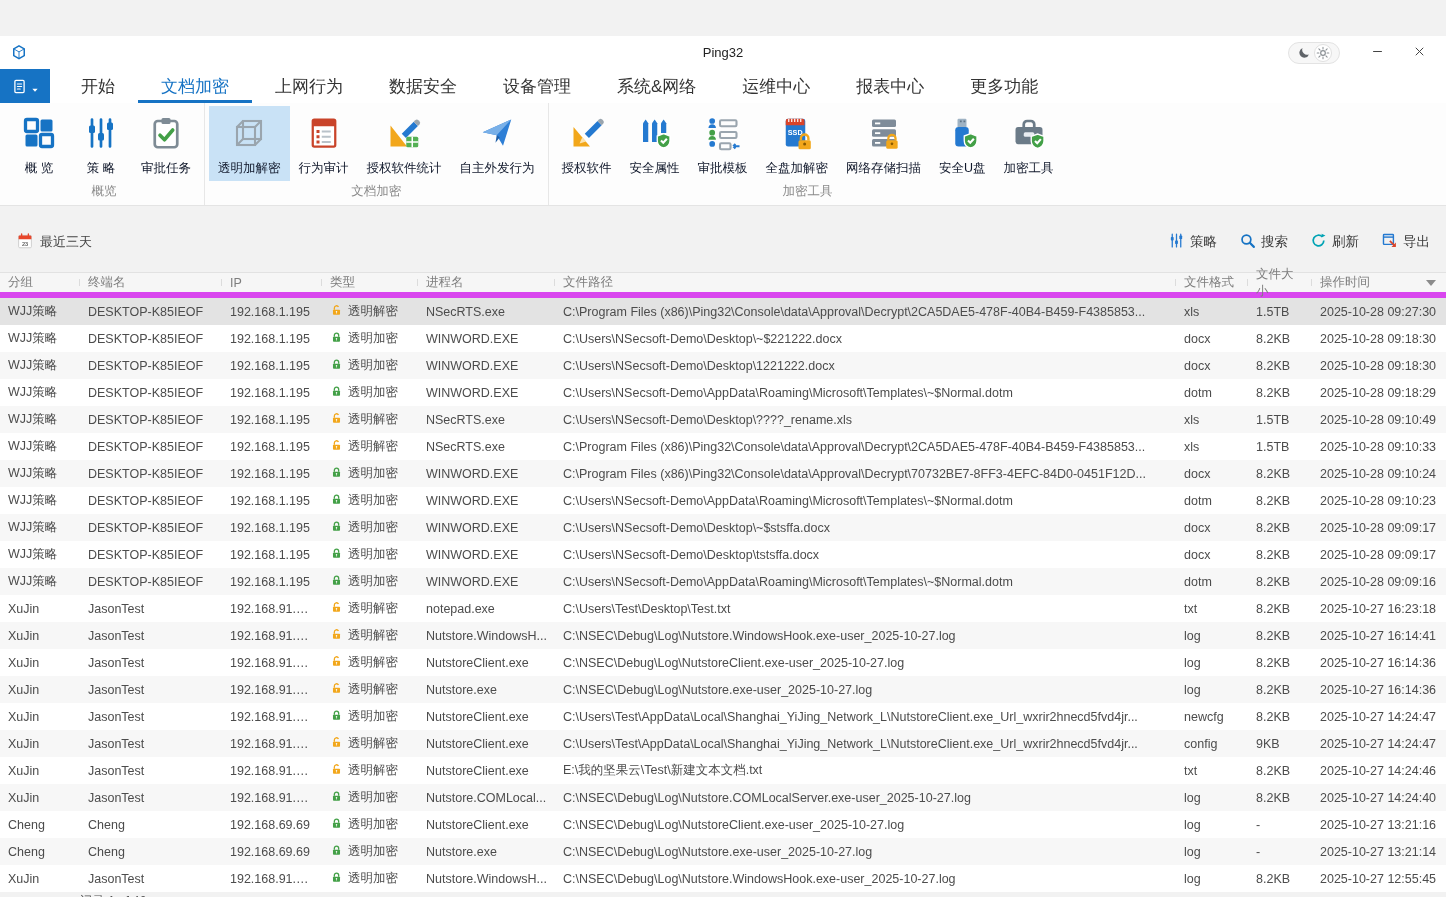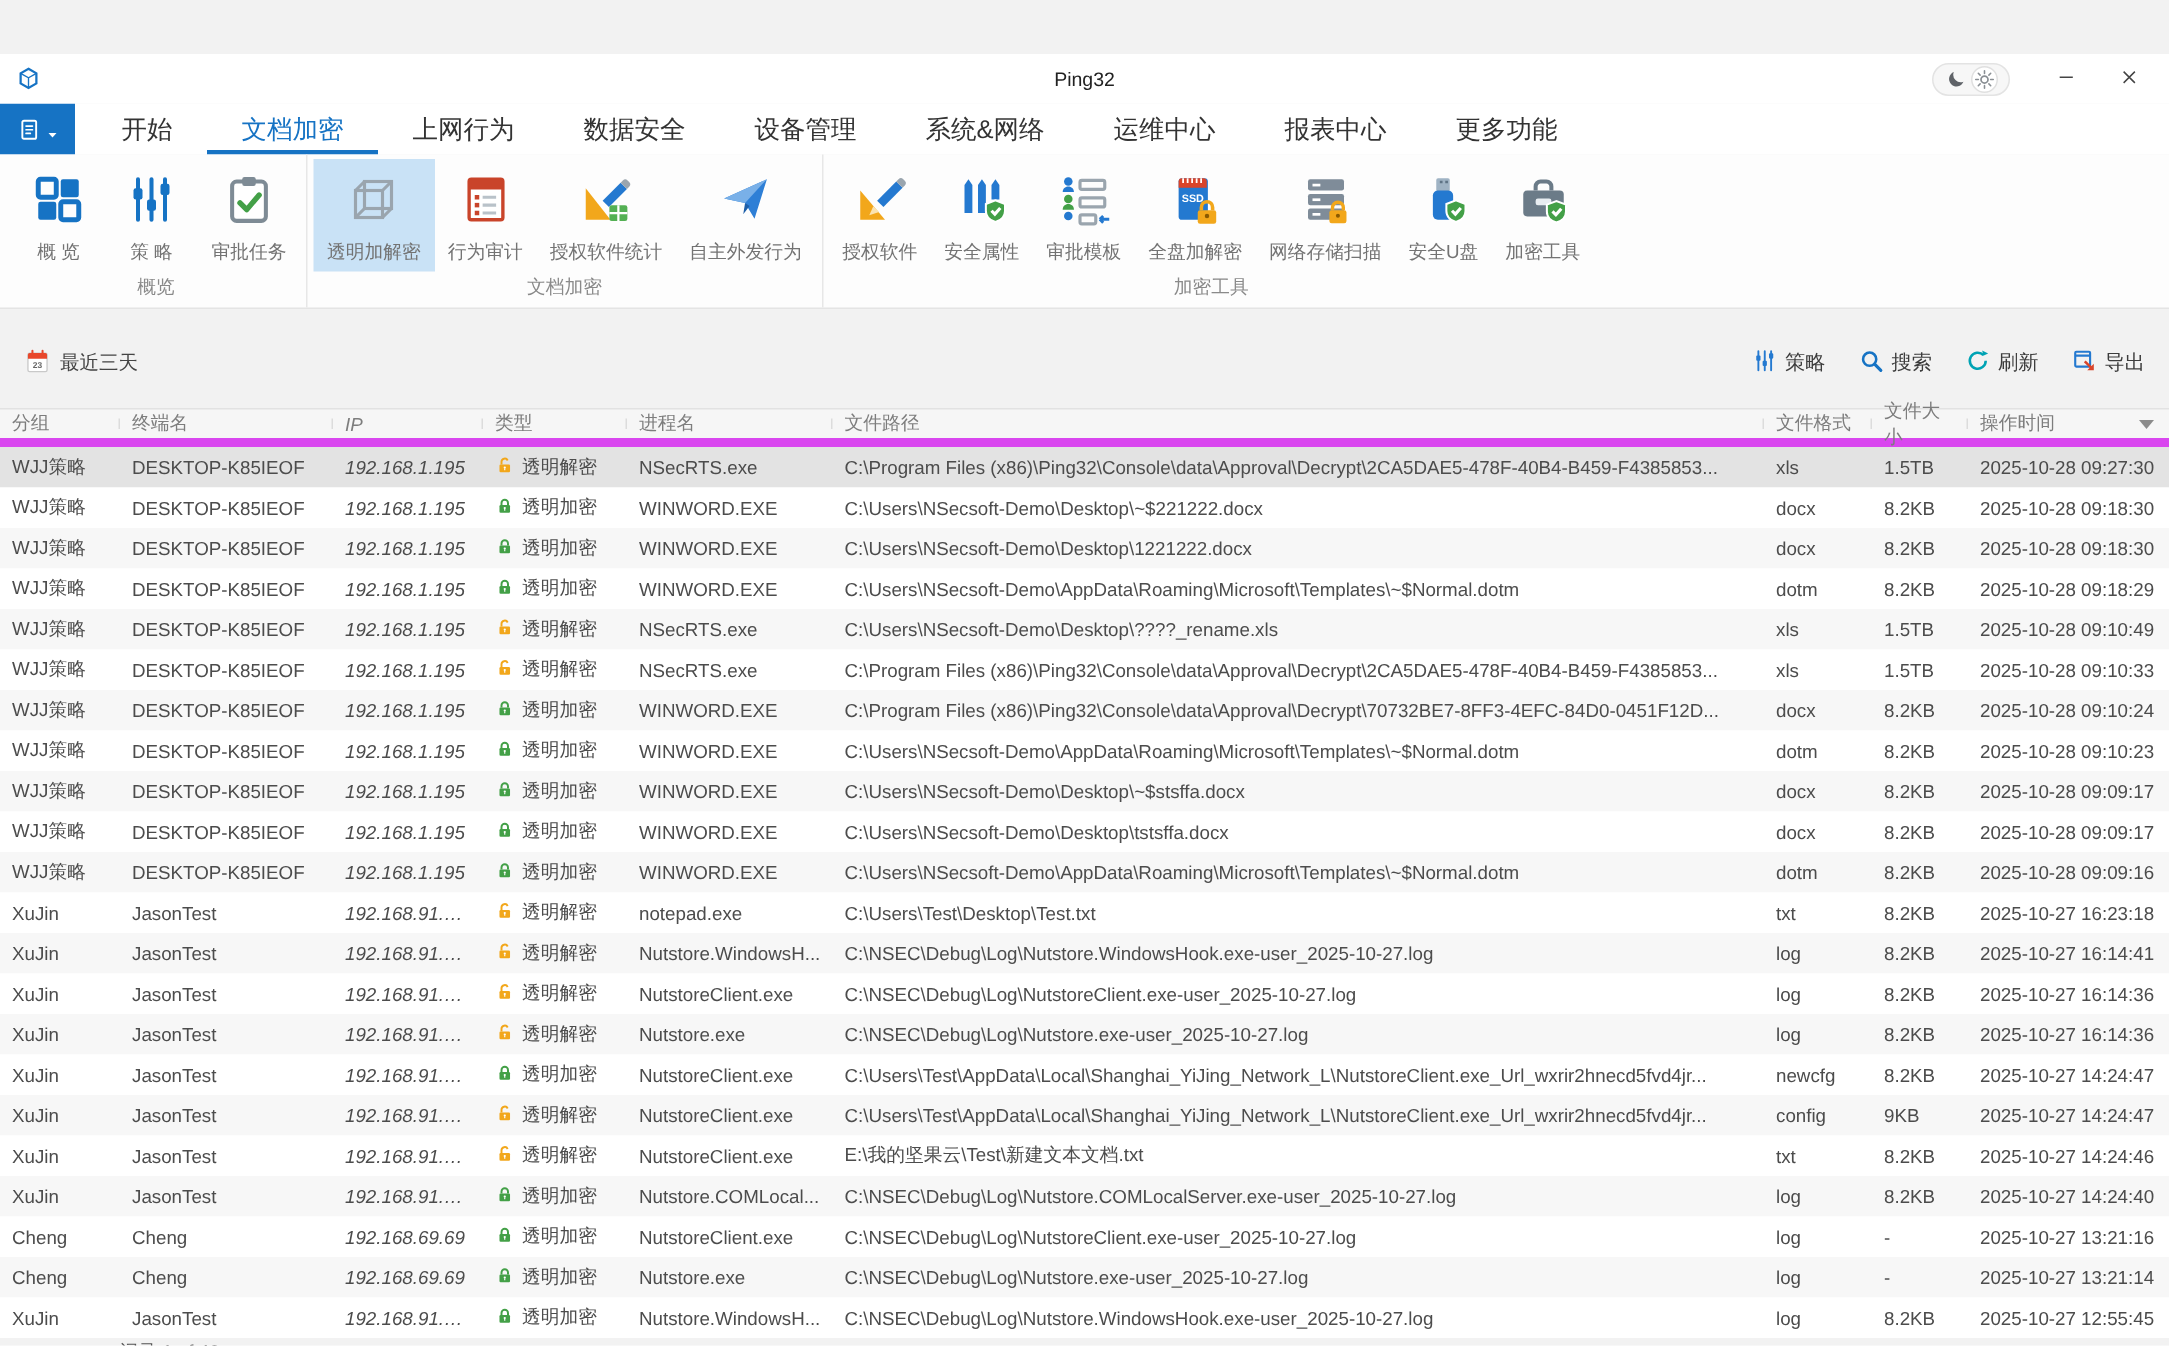--- a/index.html
+++ b/index.html
@@ -25,21 +25,21 @@
   .app-btn .acaret { width:8px; height:8px; }
   .tabs { display:flex; margin-left:8px; }
   .tab { padding:0 23px; display:flex; align-items:center; font-size:17px; color:#333; cursor:pointer; border-bottom:3px solid transparent; padding-top:3px; }
   .tab.active { color:#1673c4; border-bottom-color:#1673c4; }
 
   
   .ribbon { height:103px; background:#fdfdfd; border-bottom:1px solid #e4e4e4; display:flex; padding-left:4px; flex:0 0 auto; }
   .ribbon-group { display:flex; flex-direction:column; border-right:1px solid #e7e7e7; padding:0 2px; }
   .ribbon-group:last-child { border-right:none; }
   .group-items { flex:1; display:flex; align-items:stretch; padding:3px 2px 0; }
-  .ribbon-item { min-width:62px; padding:8px 9px 4px; display:flex; flex-direction:column; align-items:center; justify-content:flex-start; gap:8px; font-size:12.5px; color:#737373; cursor:pointer; }
+  .ribbon-item { min-width:62px; padding:8px 9px 4px; display:flex; flex-direction:column; align-items:center; justify-content:flex-start; gap:8px; font-size:12.5px; color:#0f172a; cursor:pointer; }
   .ribbon-item.selected { background:#c9e2f6; }
   .ribbon-item .ricon { width:38px; height:38px; display:flex; align-items:center; justify-content:center; }
   .ribbon-item .ricon svg { width:36px; height:36px; }
   .group-label { height:24px; text-align:center; font-size:12.5px; color:#8a8a8a; line-height:20px; }
 
   
   .filterbar { height:66px; display:flex; align-items:center; justify-content:space-between; padding:6px 16px 0; flex:0 0 auto; }
   .date-filter { display:flex; align-items:center; gap:6px; color:#444; font-size:13px; cursor:pointer; }
   .date-filter svg { width:18px; height:18px; }
   .actions { display:flex; align-items:flex-end; gap:22px; }
@@ -51,21 +51,21 @@
   .thead { height:26px; display:flex; align-items:center; background:#f6f6f6; border-top:1px solid #e2e2e2; border-bottom:6px solid #d946ef; color:#7d7d7d; font-size:12.5px; }
   .th { padding:0 8px; height:100%; display:flex; align-items:center; position:relative; cursor:pointer; }
   .th::after { content:""; position:absolute; right:0; top:6px; bottom:6px; width:1px; background:#dcdcdc; }
   .th:last-child::after { display:none; }
   .sort-caret { position:absolute; right:10px; width:0; height:0; border-left:5px solid transparent; border-right:5px solid transparent; border-top:6px solid #8b8b8b; }
   .rows { display:flex; flex-direction:column; }
   .row { height:27px; display:flex; align-items:center; font-size:12.5px; color:#4c4c4c; background:#fff; cursor:pointer; }
   .row:nth-child(odd) { background:#f7f7f7; }
   .row.selected { background:#e3e3e3; }
   .cell { padding:0 8px; white-space:nowrap; overflow:hidden; text-overflow:ellipsis; }
-  .c-group{width:80px;} .c-terminal{width:142px;} .c-ip{width:100px;font-style:italic;} .c-type{width:96px;}
+  .c-group{width:80px;} .c-terminal{width:142px;} .c-ip{width:100px;} .c-type{width:96px;}
   .c-process{width:137px;} .c-path{flex:1; min-width:0;} .c-format{width:72px;} .c-size{width:64px;} .c-time{width:134px;}
   .type-cell { display:flex; align-items:center; gap:5px; }
   .type-cell svg { width:13px; height:13px; flex:0 0 auto; }
 
   
   .pagination { height:19px; display:flex; align-items:center; gap:9px; padding:0 10px; background:#f2f2f2; color:#555; font-size:12.5px; flex:0 0 auto; }
   .pgbtn { display:flex; align-items:center; color:#a5a5a5; cursor:pointer; }
   .pgbtn svg { height:10px; }
   .pg-text { margin:0 6px; color:#555; }
 

